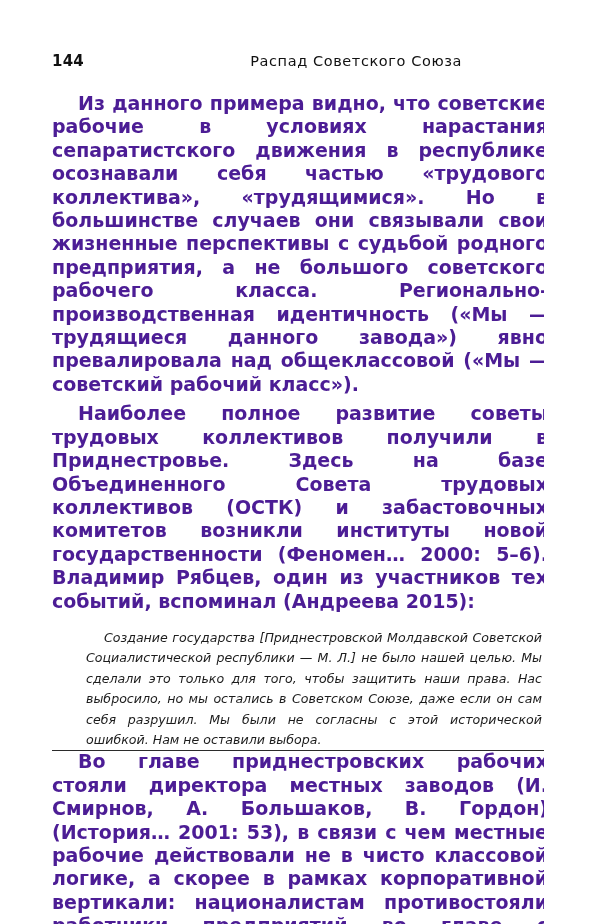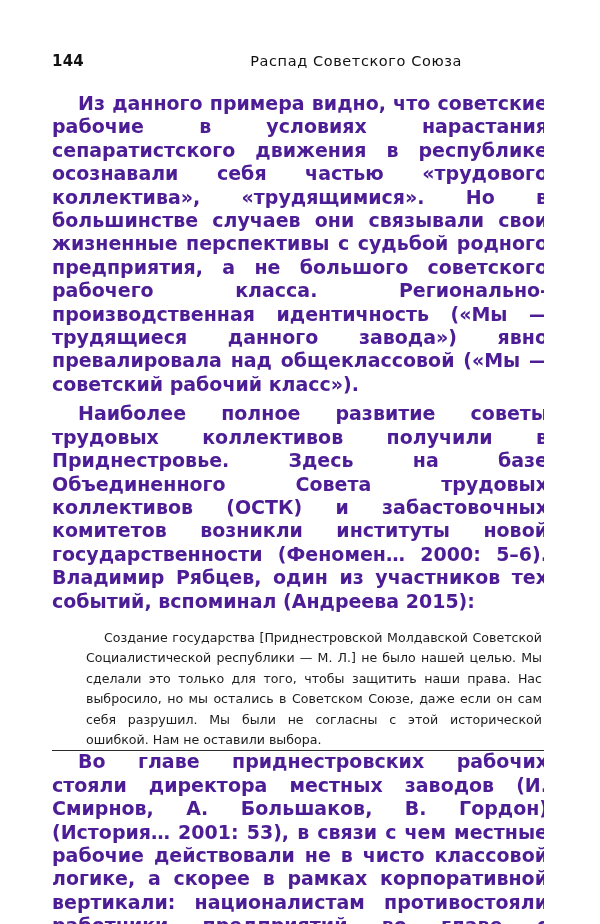--- a/index.html
+++ b/index.html
@@ -70,20 +70,21 @@
     margin: 15px 0 0 0;
     padding: 0 6px 0 34px;
     font-size: 12.6px;
     line-height: 20.4px;
     text-align: justify;
     color: #1c1c1c;
   }
   .quote p {
     margin: 0;
     text-indent: 18px;
+    font-style: italic;
   }
   .gap-after-quote {
     margin-top: 17px;
   }
   .footnote-zone {
     position: absolute;
     left: 52px;
     width: 496px;
     top: 750px;
   }

